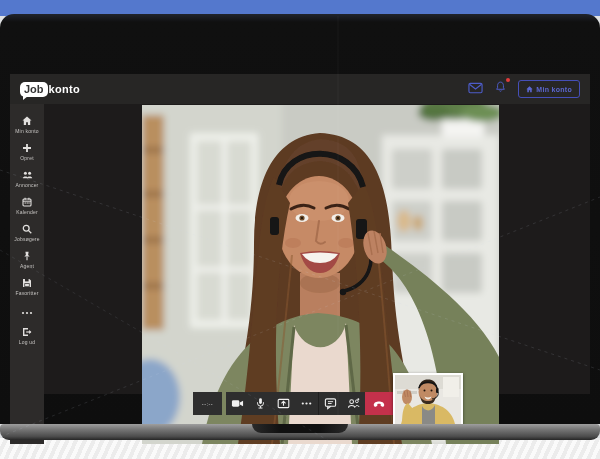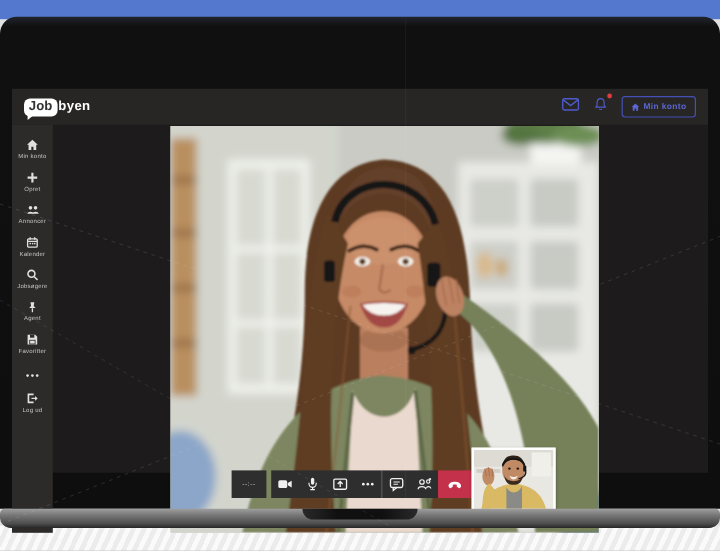--- a/index.html
+++ b/index.html
@@ -73,21 +73,21 @@
 
 <div class="top-blue"></div>
 <div class="desk"></div>
 
 <div class="laptop-screen">
   <div class="app">
 
     <div class="app-header">
       <div class="logo">
         <span class="logo-bubble">Job</span>
-        <span class="logo-suffix">byen</span>
+        <span class="logo-suffix">konto</span>
       </div>
       <div class="header-right">
         <span>
           <svg width="15" height="12" viewBox="0 0 16 12">
               <rect x="1" y="1" width="14" height="10" rx="1.5" fill="none" stroke="#4d5cc9" stroke-width="1.2"></rect>
               <path d="M1.5 2 L8 7 L14.5 2" fill="none" stroke="#4d5cc9" stroke-width="1.2"></path>
             </svg>
         </span>
         <span class="bell-wrap">
           <svg width="13" height="14" viewBox="0 0 16 16">

